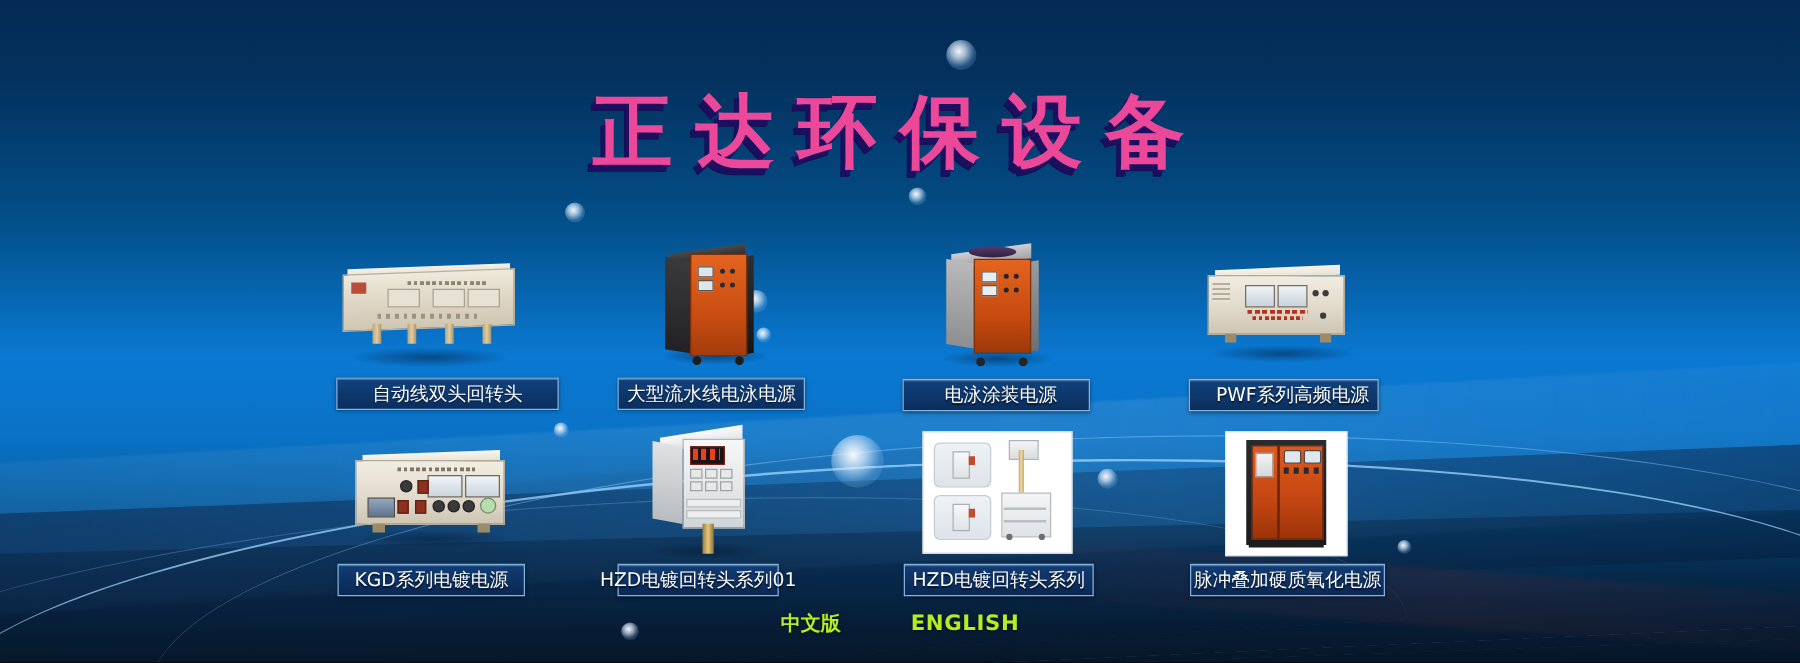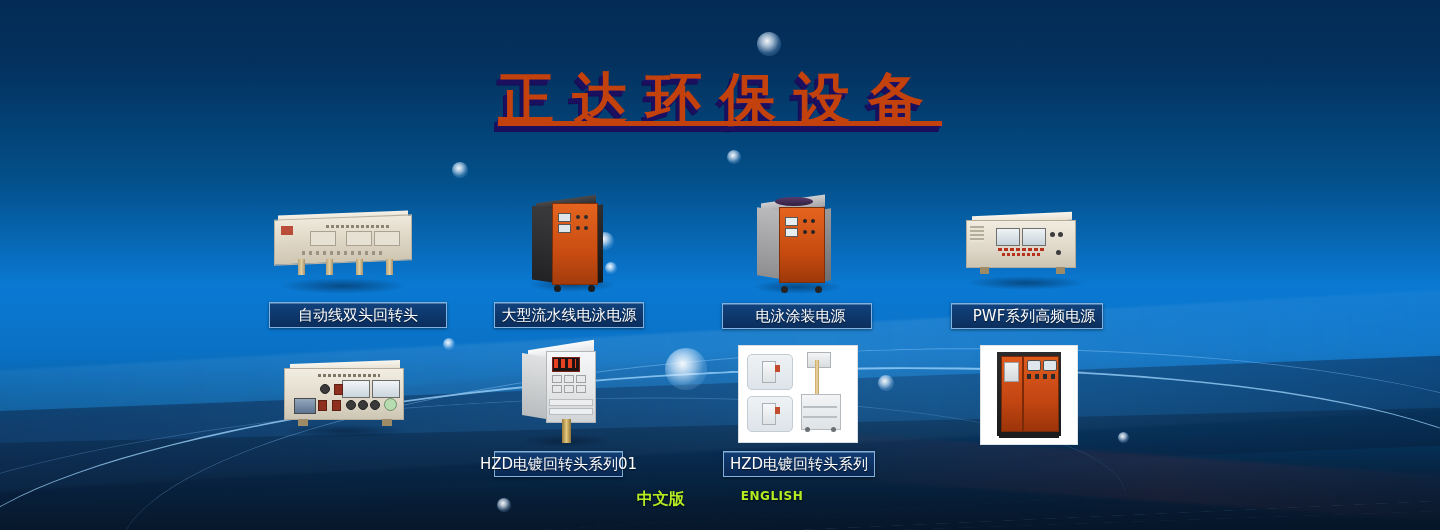--- a/index.html
+++ b/index.html
@@ -95,29 +95,28 @@
       rgba(150,200,245,.25) 60%,
       rgba(120,180,240,0) 100%);
   }
 
   
   .title{
     position:absolute;left:0;right:0;top:62px;
     text-align:center;
     font-family:"DejaVu Sans","Liberation Sans",sans-serif;
     font-weight:700;
-    font-size:56px;
+    font-size:64px;
     letter-spacing:18px;
-    color:#c2410c;
+    color:#ec4899;
     text-shadow:
       -3px 5px 0 #1b1060,
       -4px 6px 0 #170d55,
       -1px 2px 0 #2a1a78;
     white-space:nowrap;
-    text-decoration:underline;
   }
 
   
   .grid{position:absolute;left:0;top:0;width:100%;height:100%;}
   .cell{position:absolute;}
 
   .label{
     position:absolute;
     display:flex;align-items:center;justify-content:center;
     height:26px;
@@ -140,21 +139,21 @@
   }
   .langlink{
     color:#b5ec22;
     font-size:16px;
     font-family:"DejaVu Sans","Liberation Sans",sans-serif;
     font-weight:600;
     text-decoration:none;
     text-shadow:0 1px 2px rgba(0,0,0,.65);
     cursor:pointer;
   }
-  .langlink.en{font-size:12px;letter-spacing:.5px;}
+  .langlink.en{font-size:17px;letter-spacing:.5px;}
 
   
   
   .m-long{width:150px;height:62px;}
   .m-long .body{
     position:absolute;left:6px;top:4px;width:136px;height:44px;
     background:linear-gradient(180deg,#efe9dc,#ddd5c3 55%,#cfc6b2);
     border:1px solid #b9b0a0;
     transform:skewY(-2.2deg);
   }
@@ -507,20 +506,21 @@
       <div class="lcd"></div>
       <div class="btn" style="left:40px;top:40px;"></div>
       <div class="btn" style="left:54px;top:40px;"></div>
       <div class="knob" style="left:68px;top:40px;"></div>
       <div class="knob" style="left:80px;top:40px;"></div>
       <div class="knob" style="left:92px;top:40px;"></div>
       <div class="grn" style="left:106px;top:38px;"></div>
       <div class="foot" style="left:20px;"></div>
       <div class="foot" style="left:104px;"></div>
     </div>
+    <div class="label" style="left:270px;top:451px;width:150px;">KGD系列电镀电源</div>
 
     <div class="shadow" style="left:520px;top:434px;width:92px;height:14px;"></div>
     <div class="cell m-head" style="left:522px;top:345px;">
       <div class="cap"></div>
       <div class="side"></div>
       <div class="front"></div>
       <div class="disp"></div>
       <div class="dnum"></div>
       <div class="key" style="left:30px;top:30px;"></div>
       <div class="key" style="left:42px;top:30px;"></div>
@@ -559,20 +559,21 @@
       <div class="doorR"></div>
       <div class="panel"></div>
       <div class="meter" style="left:46px;"></div>
       <div class="meter" style="left:62px;"></div>
       <div class="sw" style="left:46px;top:28px;"></div>
       <div class="sw" style="left:54px;top:28px;"></div>
       <div class="sw" style="left:62px;top:28px;"></div>
       <div class="sw" style="left:70px;top:28px;"></div>
       <div class="base"></div>
     </div>
+    <div class="label" style="left:952px;top:451px;width:156px;">脉冲叠加硬质氧化电源</div>
 
   </div>
 
   <div class="langbar">
     <a class="langlink zh">中文版</a>
     <a class="langlink en">ENGLISH</a>
   </div>
 </div>
 
 </body></html>

